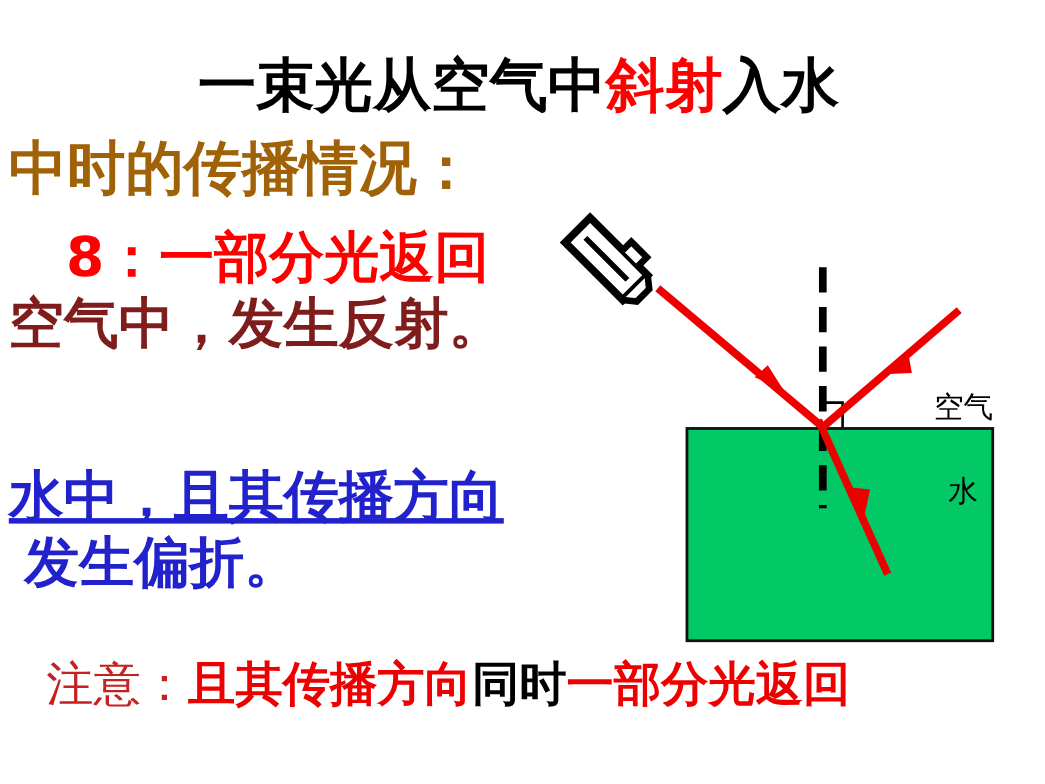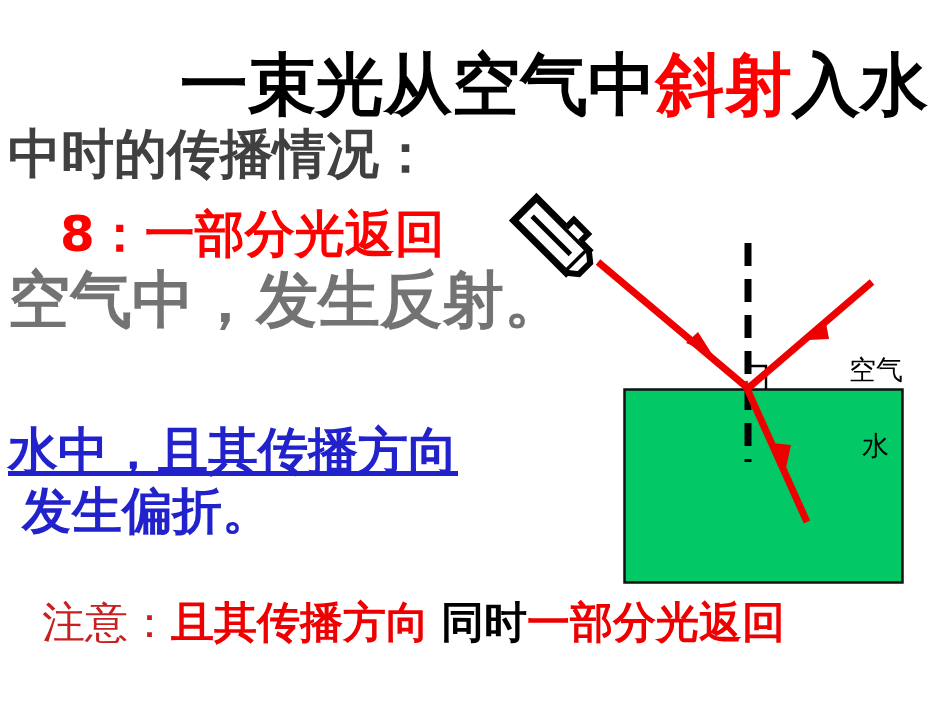--- a/index.html
+++ b/index.html
@@ -21,42 +21,42 @@
     position: absolute;
     white-space: pre;
     font-weight: bold;
     line-height: 1.04;
     letter-spacing: 0px;
   }
 
   #title-line1 {
     left: 180px;
     top: 50px;
-    font-size: 68px;
+    font-size: 53px;
     color: #000000;
   }
   #title-line2 {
     left: 8px;
     top: 126px;
     font-size: 53px;
-    color: #404040;
+    color: #a16207;
   }
   .accent-red { color: #ff0000; }
 
   #point1 {
     left: 60px;
     top: 208px;
     font-size: 50px;
     color: #ff0000;
   }
   #point1b {
     left: 8px;
     top: 268px;
-    font-size: 62px;
-    color: #737373;
+    font-size: 50px;
+    color: #7f1d1d;
   }
 
   #point2 {
     left: 48px;
     top: 365px;
     font-size: 50px;
     color: #2222cc;
   }
   #point2b {
     left: 8px;
@@ -87,21 +87,20 @@
   }
   #note .note-red {
     font-weight: bold;
     color: #ee0000;
     font-family: "DejaVu Sans", "Liberation Sans", sans-serif;
   }
   #note .note-black {
     font-weight: bold;
     color: #000000;
     font-family: "DejaVu Sans", "Liberation Sans", sans-serif;
-    margin-left: 12px;
   }
 
   
   #diagram {
     position: absolute;
     left: 0;
     top: 0;
     width: 950px;
     height: 713px;
   }

